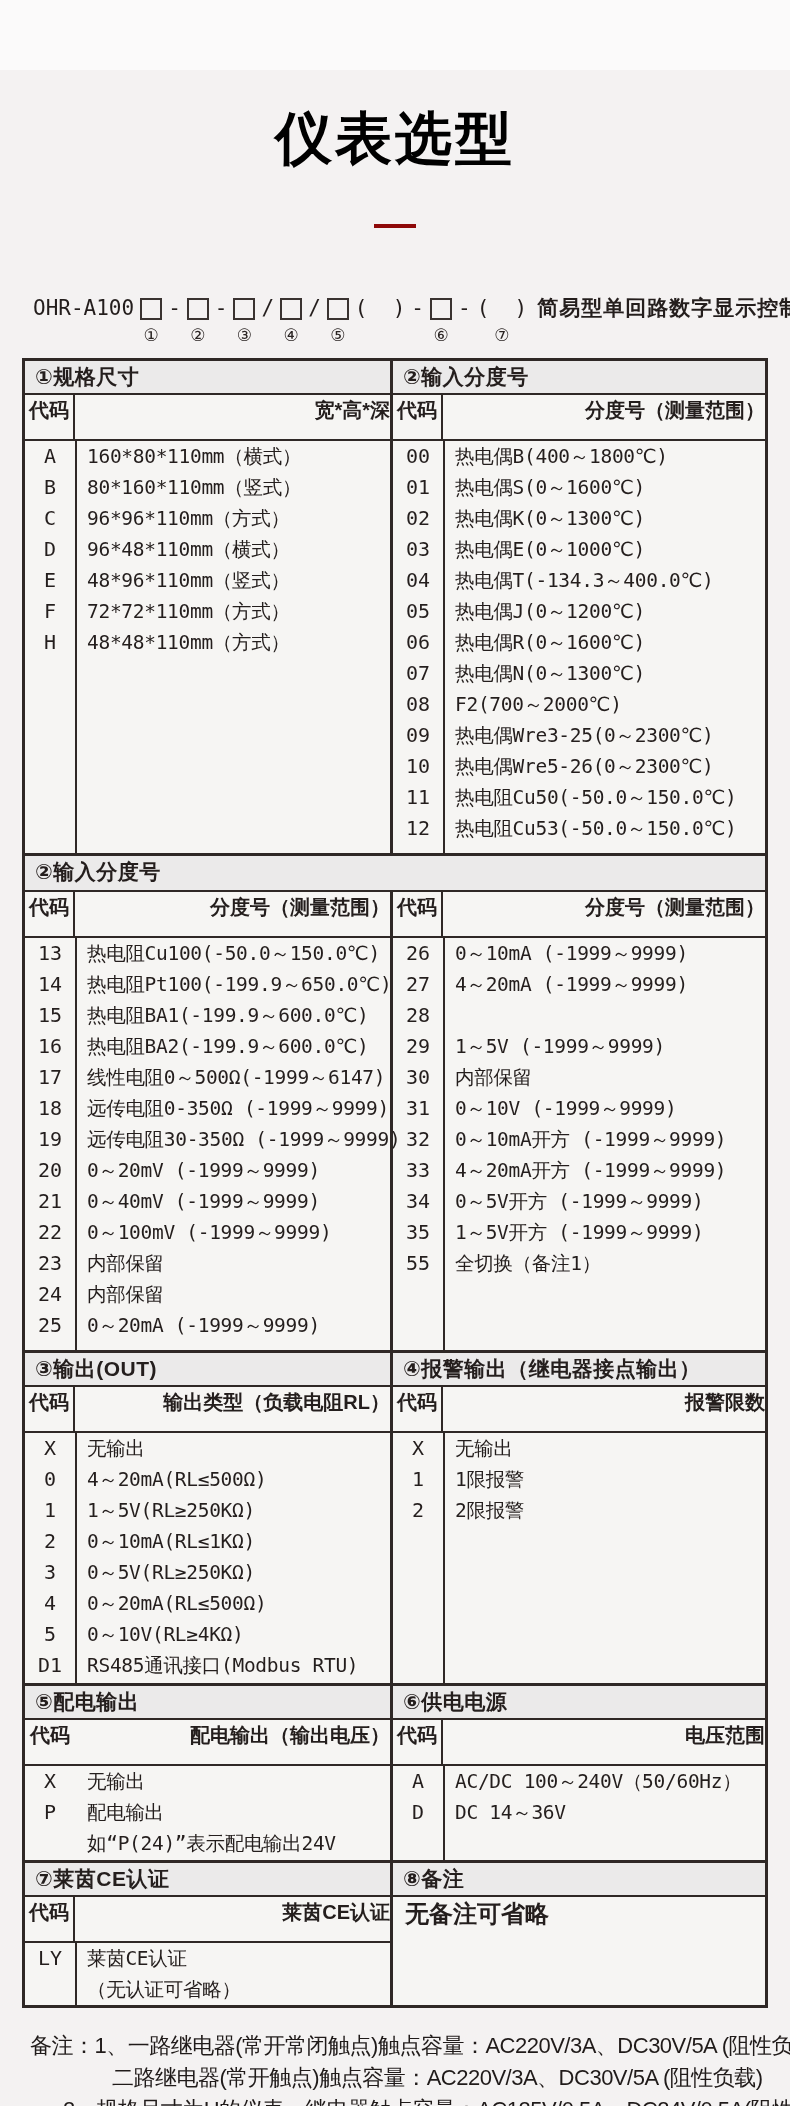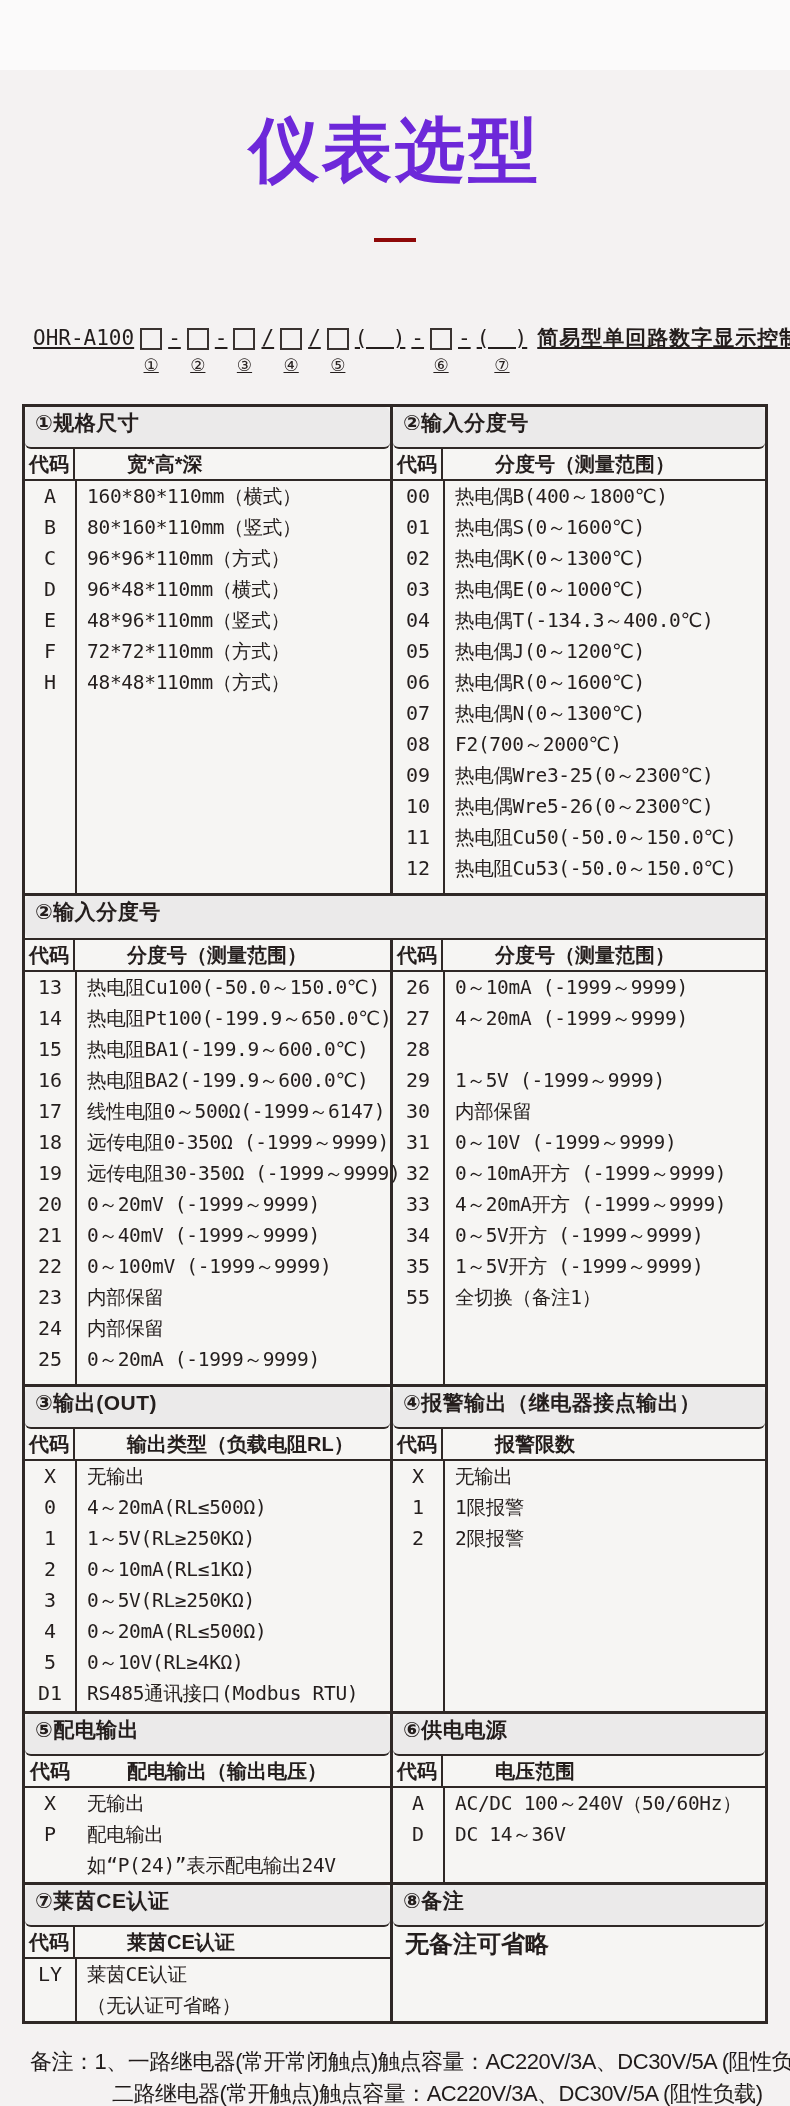--- a/index.html
+++ b/index.html
@@ -16,38 +16,38 @@
     height:2106px;
     background:var(--pg);
     color:var(--ink);
     font-family:"DejaVu Sans Mono","DejaVu Sans","Liberation Sans",sans-serif;
     overflow:hidden;
   }
   .top-strip{height:70px;background:#fbfafa;}
   .page-title{
     margin-top:44px;
     text-align:center;
-    font-size:70px;
+    font-size:57px;
     font-weight:900;
     letter-spacing:3px;
-    color:#6d28d9;
-    font-family:Liberation Serif, serif;
+    color:#000000;
+    font-family:Liberation Mono, monospace;
     line-height:1.05;
   }
   .title-underline{
     width:42px;height:4px;background:var(--red);
     margin:50px auto 0 auto;
   }
   
   .model-row{
     display:flex;align-items:flex-start;
     padding-left:30px;margin-top:64px;
     white-space:nowrap;
   }
-  .mtok{display:flex;flex-direction:column;align-items:center;margin:16px 3px;text-decoration:underline;}
+  .mtok{display:flex;flex-direction:column;align-items:center;margin:0 3px;}
   .mtop{height:32px;display:flex;align-items:center;font-size:21px;}
   .mtop .box{
     width:22px;height:22px;border:2px solid #3a3331;background:transparent;
     display:inline-block;margin-top:2px;
   }
   .mlab{height:24px;line-height:22px;font-size:17px;color:#2a2423;}
   .mtok .mono{font-size:21px;letter-spacing:0px;}
   .mtok .mdesc{
     font-family:"Liberation Sans","DejaVu Sans",sans-serif;
     font-weight:700;font-size:21px;letter-spacing:1px;padding-left:4px;
@@ -57,35 +57,36 @@
     width:746px;margin:10px 0 0 22px;
     border:3px solid var(--bd);
     background:var(--cell);
   }
   .pair{display:flex;}
   .pair + .pair, .fullband + .pair, .pair + .fullband{border-top:3px solid var(--bd);}
   .half{min-width:0;}
   .half-l{width:368px;border-right:3px solid var(--bd);flex-shrink:0;}
   .half-r{flex:1;}
   .sec-band{
-    height:42px;line-height:32px;
+    height:34px;line-height:32px;
     background:var(--band);
     border-bottom:2px solid var(--bd);
     font-family:"Liberation Sans","DejaVu Sans",sans-serif;
     font-weight:700;font-size:21px;
     padding-left:10px;letter-spacing:0.5px;
-    white-space:nowrap;overflow:hidden;border-radius:6px;
+    white-space:nowrap;overflow:hidden;
   }
   .fullband .sec-band{border-bottom:none;}
   .fullband{border-bottom:2px solid var(--bd);}
   .sub-head{
-    display:flex;height:32px;line-height:30px;
+    display:flex;height:46px;line-height:30px;
     border-bottom:2px solid var(--bd);
     font-weight:700;font-size:20px;
     font-family:"Liberation Sans","DejaVu Sans",sans-serif;
+    justify-content:space-between;
   }
   .sub-head .tcode{
     width:50px;flex-shrink:0;text-align:center;
     border-right:2px solid var(--bd);
   }
   .sub-head .tdesc{padding-left:12px;white-space:nowrap;overflow:hidden;margin-left:40px;}
   .no-divider .sub-head .tcode{border-right:none;}
   .tbody{position:relative;}
   .tbody::before{
     content:"";position:absolute;left:50px;top:0;bottom:0;width:2px;

